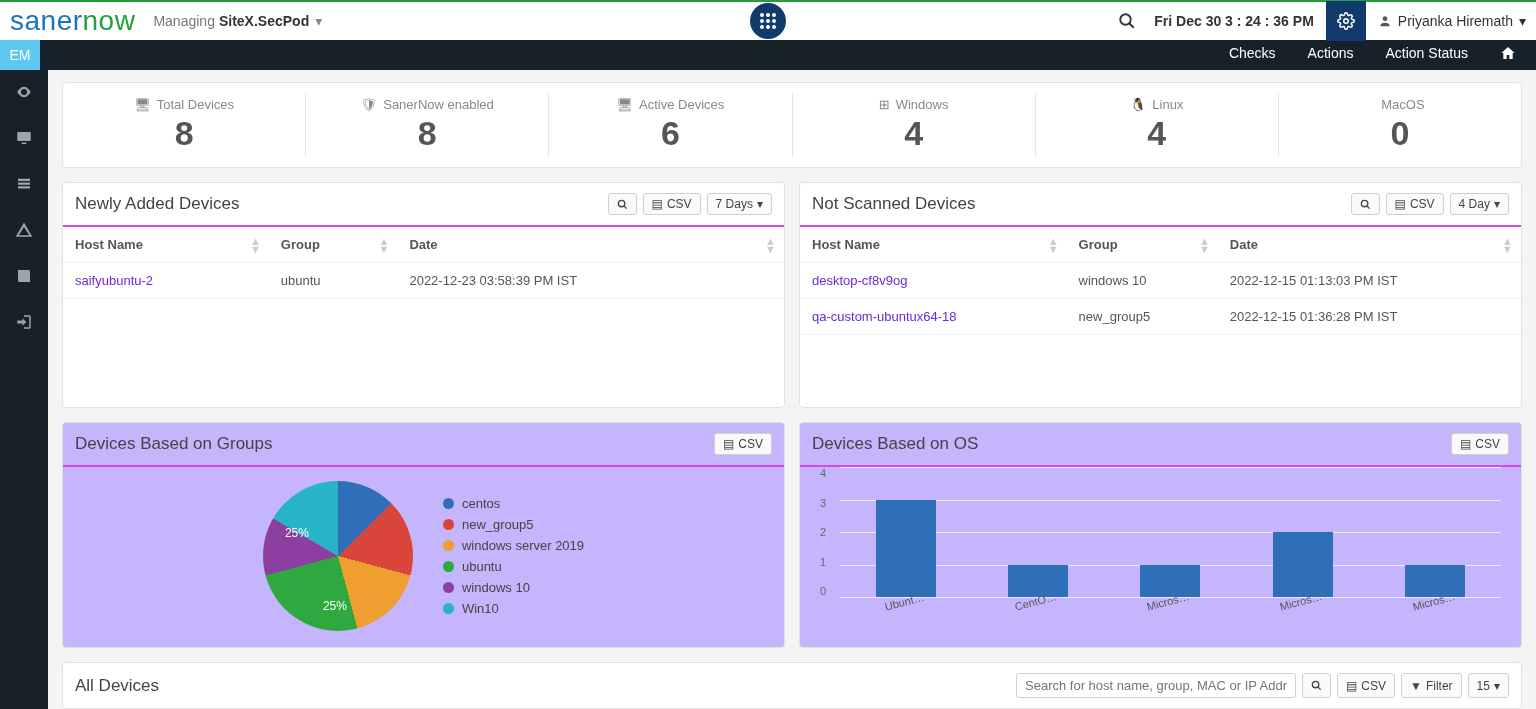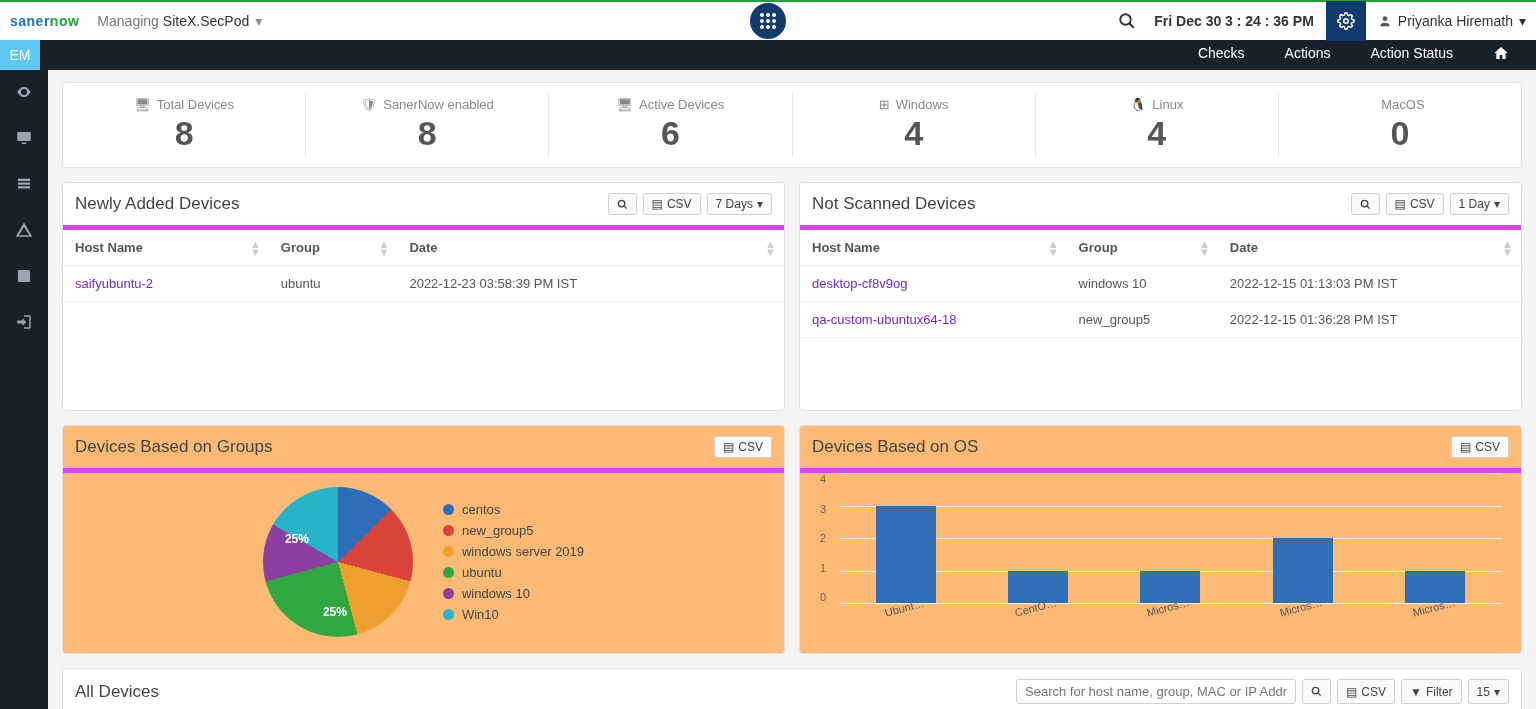--- a/index.html
+++ b/index.html
@@ -1,67 +1,67 @@
 <!DOCTYPE html>
 <html><head>
 <meta charset="utf-8">
 <style>
 *{box-sizing:border-box;margin:0;padding:0;font-family:"Segoe UI",Arial,sans-serif}
 body{background:#f4f4f4}
 
 .topbar{height:40px;background:#fff;border-top:2px solid #22a03b;display:flex;align-items:center;padding:0 10px;font-size:14px;color:#555;position:relative}
-.logo{font-weight:700;font-size:14px;letter-spacing:.5px}
+.logo{font-weight:400;font-size:28px;letter-spacing:.5px}
 .logo .blue{color:#1b75bb}.logo .green{color:#22a03b}
 .managing{margin-left:18px;color:#777}
-.site{font-weight:400;color:#333;margin-left:4px}
+.site{font-weight:700;color:#333;margin-left:4px}
 .chev{margin-left:6px;color:#888}
 .apps-btn{position:absolute;left:50%;transform:translateX(-50%);width:36px;height:36px;border-radius:50%;background:#103a6b;display:flex;align-items:center;justify-content:center}
 .apps-btn svg{fill:#fff}
 .topbar-right{margin-left:auto;display:flex;align-items:center;gap:12px}
 .icon-btn{color:#333;display:flex;align-items:center;justify-content:center;width:30px;height:30px;cursor:pointer}
 .gear-box{background:#103a6b;color:#fff;width:40px;height:40px;display:flex;align-items:center;justify-content:center}
 .datetime{font-weight:600;color:#333}
 .user{display:flex;align-items:center;gap:6px;color:#333;font-weight:500}
 
 .navbar{height:30px;background:#172129;display:flex;align-items:center;color:#fff;font-size:14px}
 .em-pill{width:40px;height:30px;background:#5ec8f2;color:#fff;display:flex;align-items:center;justify-content:center;font-weight:400}
-.nav-links{margin-left:auto;display:flex;gap:40px;padding-right:27px}
+.nav-links{margin-left:auto;display:flex;gap:32px;padding-right:20px}
 .nav-links span{cursor:pointer}
 .home-ic{font-size:16px}
 
 .sidebar{position:fixed;top:70px;left:0;width:48px;bottom:0;background:#172129;display:flex;flex-direction:column;align-items:center;padding-top:12px;gap:26px}
 .sidebar .sic{color:#9aa6af;width:20px;height:20px;display:flex;align-items:center;justify-content:center}
 
 .main{margin-left:48px;padding:12px 14px}
 .stats{background:#fff;border:1px solid #e1e1e1;border-radius:4px;display:flex;padding:10px 0}
 .stat{flex:1;text-align:center;border-right:1px solid #e6e6e6;padding:4px 0}
 .stat:last-child{border-right:none}
 .stat-label{color:#888;font-size:13px;display:flex;justify-content:center;align-items:center;gap:6px}
 .stat-value{font-size:34px;font-weight:600;color:#555;margin-top:2px}
 
 .row2{display:flex;gap:14px;margin-top:14px}
 .panel{flex:1;background:#fff;border:1px solid #e1e1e1;border-radius:4px;display:flex;flex-direction:column}
-.panel-hd{display:flex;align-items:center;padding:10px 12px;border-bottom:5px solid #d946ef}
+.panel-hd{display:flex;align-items:center;padding:10px 12px;border-bottom:2px solid #d946ef}
 .panel-title{font-size:17px;color:#444}
 .panel-tools{margin-left:auto;display:flex;gap:6px}
 .tool{border:1px solid #d0d0d0;border-radius:3px;padding:3px 8px;font-size:12px;color:#444;background:#fafafa;display:flex;align-items:center;gap:4px;cursor:pointer}
 .tool svg{width:11px;height:11px}
 table{width:100%;border-collapse:collapse;font-size:13px}
 th{color:#555;text-align:left;padding:10px 12px;border-bottom:1px solid #eee;font-weight:600;position:relative}
 th .sort{position:absolute;right:8px;top:10px;color:#ccc;font-size:11px;line-height:8px}
 td{padding:10px 12px;border-bottom:1px solid #f3f3f3;color:#555}
 td.link{color:#6d28d9;cursor:pointer}
 .panel-body{flex:1;min-height:180px}
 
 .charts{display:flex;gap:14px;margin-top:14px}
-.chart-panel{flex:1;background:#fdba74;border:1px solid #e1e1e1;border-radius:4px}
+.chart-panel{flex:1;background:#c4b5fd;border:1px solid #e1e1e1;border-radius:4px}
 .chart-body{padding:14px;display:flex;gap:30px;align-items:center;justify-content:center}
 .pie{width:150px;height:150px;border-radius:50%;position:relative;
  background:conic-gradient(#2f6fb7 0 45deg,#d9453a 45deg 105deg,#ef9f2f 105deg 165deg,#2fa83f 165deg 255deg,#8c3fa0 255deg 300deg,#27b4c9 300deg 360deg)}
-.pie-lbl{position:absolute;color:#fff;font-size:12px;font-weight:700}
+.pie-lbl{position:absolute;color:#fff;font-size:12px;font-weight:400}
 .legend{display:flex;flex-direction:column;gap:6px;font-size:13px;color:#444}
 .legend-row{display:flex;align-items:center;gap:8px}
 .dot{width:11px;height:11px;border-radius:50%}
 
 .bar-area{flex:1;height:180px;width:100%;position:relative;padding:0 20px}
 .bar-legend{text-align:center;font-size:12px;color:#444;margin-bottom:6px}
 .bar-legend .sq{display:inline-block;width:22px;height:12px;background:#2f6fb7;vertical-align:middle;margin-right:6px}
 .bar-grid{position:relative;height:130px;margin-left:20px}
 .yaxis{position:absolute;left:-20px;top:0;bottom:0;display:flex;flex-direction:column;justify-content:space-between;font-size:11px;color:#666}
 .gridline{position:absolute;left:0;right:0;border-top:1px solid #eee}
@@ -261,21 +261,21 @@
       <div class="panel-hd">
         <span class="panel-title">Not Scanned Devices</span>
         <div class="panel-tools">
           <span class="tool">
               <svg viewBox="0 0 24 24" fill="none" stroke="currentColor" stroke-width="3">
                 <circle cx="10" cy="10" r="7"></circle>
                 <line x1="21" y1="21" x2="15" y2="15"></line>
               </svg>
             </span>
           <span class="tool">▤ <span>CSV</span></span>
-          <span class="tool"><span>1 Day</span> ▾</span>
+          <span class="tool"><span>4 Day</span> ▾</span>
         </div>
       </div>
       <div class="panel-body">
         <table>
           <thead>
               <tr>
             <th><span>Host Name</span><span class="sort">▲<br>▼</span></th>
             <th><span>Group</span><span class="sort">▲<br>▼</span></th>
             <th><span>Date</span><span class="sort">▲<br>▼</span></th>
           </tr>

